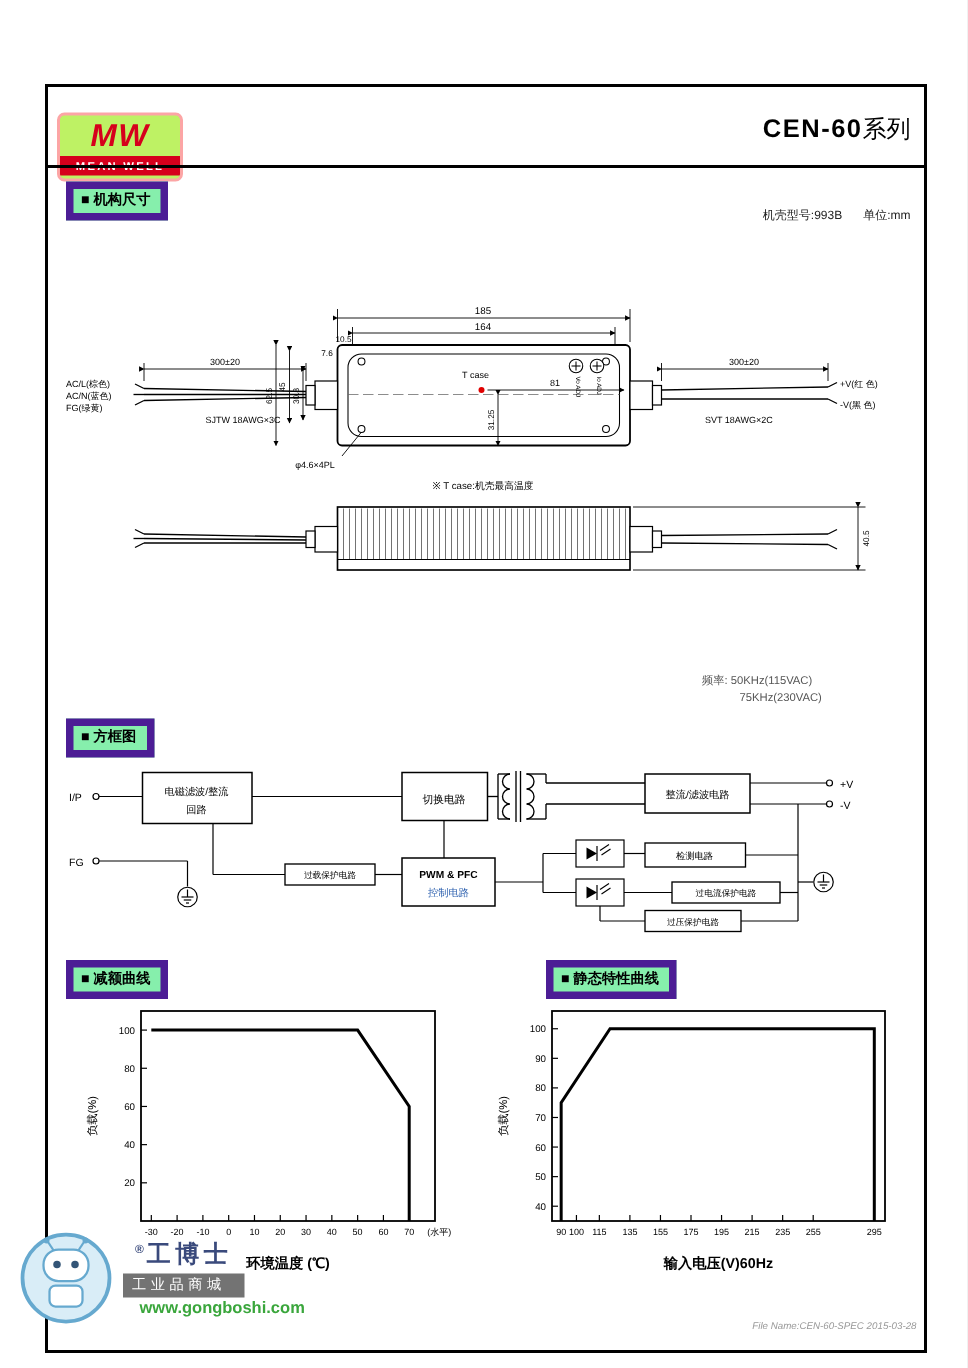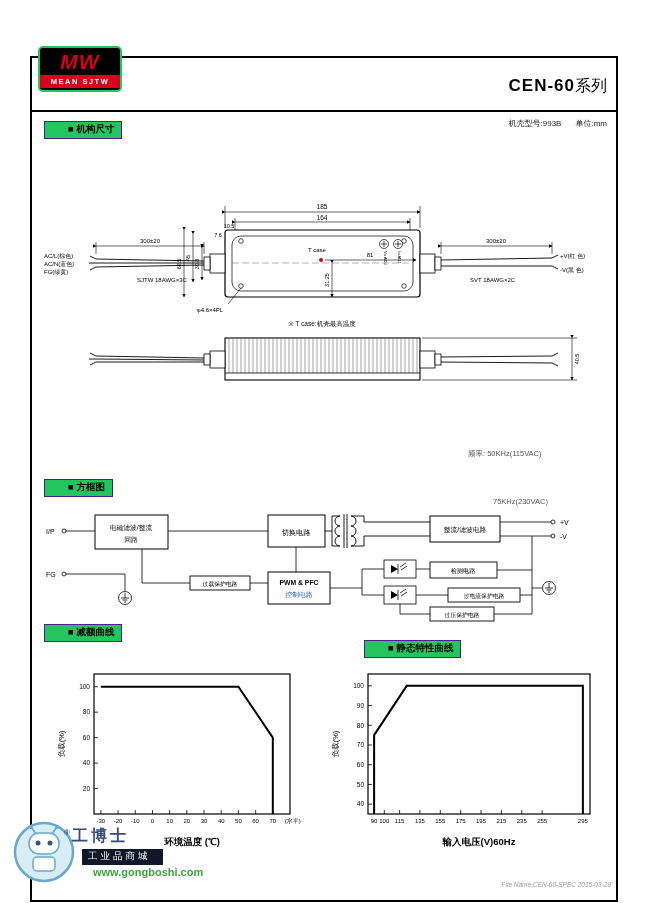--- a/index.html
+++ b/index.html
@@ -1,49 +1,49 @@
 <!DOCTYPE html>
 <html><head>
 <meta charset="utf-8">
 <style>
   html,body{margin:0;padding:0;background:#e8e8e8;}
   #page{position:relative;width:645px;height:912px;background:#fff;font-family:"Liberation Sans",sans-serif;color:#000;overflow:hidden;}
   .abs{position:absolute;}
   #frame{left:30px;top:56px;width:584px;height:842px;border:2px solid #000;}
   #header-rule{left:30px;top:110px;width:588px;border-top:2px solid #000;height:0;}
   
-  #logo{left:38px;top:46px;width:80px;height:42px;border:2px solid #22c55e;border-radius:5px;overflow:hidden;background:#000000;}
+  #logo{left:38px;top:75px;width:80px;height:42px;border:2px solid #fca5a5;border-radius:5px;overflow:hidden;background:#bef264;}
   #logo .mw{height:27px;display:flex;align-items:center;justify-content:center;color:#d6001c;font-weight:bold;font-style:italic;font-size:21px;letter-spacing:1px;}
   #logo .mwsub{height:13px;background:#d6001c;color:#fff;font-size:7.5px;font-weight:bold;letter-spacing:1.5px;display:flex;align-items:center;justify-content:center;}
   #title{left:124px;top:76px;font-size:16px;letter-spacing:2px;}
   #series{right:38px;top:76px;font-size:16px;}
   #series b{font-size:17px;letter-spacing:1px;margin-left:16px;}
-  .section-label{border:1px solid #4c1d95;background:#22c55e;padding:1px 7px 2px 23px;font-size:9.5px;font-weight:bold;}
-  #mech-info{right:38px;top:118px;font-size:8px;color:#222;text-align:center;}
+  .section-label{border:5px solid #4c1d95;background:#86efac;padding:1px 7px 2px 5px;font-size:9.5px;font-weight:bold;}
+  #mech-info{right:38px;top:138px;font-size:8px;color:#222;text-align:center;}
   #mech-info span{margin-left:14px;}
   #freq-note{left:468px;top:448px;font-size:7.5px;color:#555;line-height:11px;}
-  #freq-note .l2{padding-left:25px;margin-top:37px;}
+  #freq-note .l2{padding-left:25px;}
   svg text{font-family:"Liberation Sans",sans-serif;}
   
-  #wm-name{left:64px;top:826px;font-size:16px;font-weight:bold;color:#3a4a7c;letter-spacing:3px;}
+  #wm-name{left:90px;top:826px;font-size:16px;font-weight:bold;color:#3a4a7c;letter-spacing:3px;}
   #wm-reg{font-size:8px;vertical-align:6px;color:#3a4a7c;letter-spacing:0;margin-right:2px;}
-  #wm-slogan{left:82px;top:849px;background:#0f172a;color:#fff;font-size:9.5px;letter-spacing:3px;padding:1px 12px 2px 6px;}
+  #wm-slogan{left:82px;top:849px;background:#737373;color:#fff;font-size:9.5px;letter-spacing:3px;padding:1px 12px 2px 6px;}
   #wm-url{left:82px;top:866px;color:#3aa63c;font-size:11px;font-weight:bold;margin-left:11px;}
   #file-note{right:34px;top:881px;font-size:6.5px;font-style:italic;color:#999;}
 </style>
 </head>
 <body>
 
 <div id="page">
 
   <div id="frame" class="abs"></div>
 
   <div id="logo" class="abs">
     <div class="mw">MW</div>
-    <div class="mwsub">MEAN SJTW</div>
+    <div class="mwsub">MEAN WELL</div>
   </div>
   <div id="series" class="abs"><b>CEN-60</b><span>系列</span></div>
   <div id="header-rule" class="abs"></div>
 
   <div class="abs section-label" style="left:44px;top:121px;">■ 机构尺寸</div>
   <div id="mech-info" class="abs">
     <span>机壳型号:993B</span><span>单位:mm</span>
   </div>
 
   <svg class="abs" style="left:32px;top:134px;" width="582" height="336">
@@ -344,21 +344,21 @@
 
     <g stroke="#000" stroke-width="0.8" fill="none">
       <circle cx="517" cy="90" r="6.5"></circle>
         <line x1="517" y1="85" x2="517" y2="90"></line>
       <line x1="513" y1="90" x2="521" y2="90"></line>
         <line x1="514.5" y1="92" x2="519.5" y2="92"></line>
         <line x1="516" y1="94" x2="518" y2="94"></line>
     </g>
   </svg>
 
-  <div class="abs section-label" style="left:44px;top:624px;text-align:center;">■ 减额曲线</div>
+  <div class="abs section-label" style="left:44px;top:640px;text-align:center;">■ 减额曲线</div>
   <div class="abs section-label" style="left:318px;top:640px;margin-left:46px;">■ 静态特性曲线</div>
 
   <svg id="chart-derating" class="abs" style="left:52px;top:660px;" width="256" height="192">
       <rect x="42" y="14" width="196" height="140" fill="none" stroke="#000" stroke-width="1.2"></rect>
       <line x1="42" y1="128.54545454545456" x2="46" y2="128.54545454545456" stroke="#000" stroke-width="0.8"></line>
       <text x="38" y="130.84545454545457" text-anchor="end" font-size="6.5">20</text>
       <line x1="42" y1="103.0909090909091" x2="46" y2="103.0909090909091" stroke="#000" stroke-width="0.8"></line>
       <text x="38" y="105.39090909090909" text-anchor="end" font-size="6.5">40</text>
       <line x1="42" y1="77.63636363636363" x2="46" y2="77.63636363636363" stroke="#000" stroke-width="0.8"></line>
       <text x="38" y="79.93636363636362" text-anchor="end" font-size="6.5">60</text>

